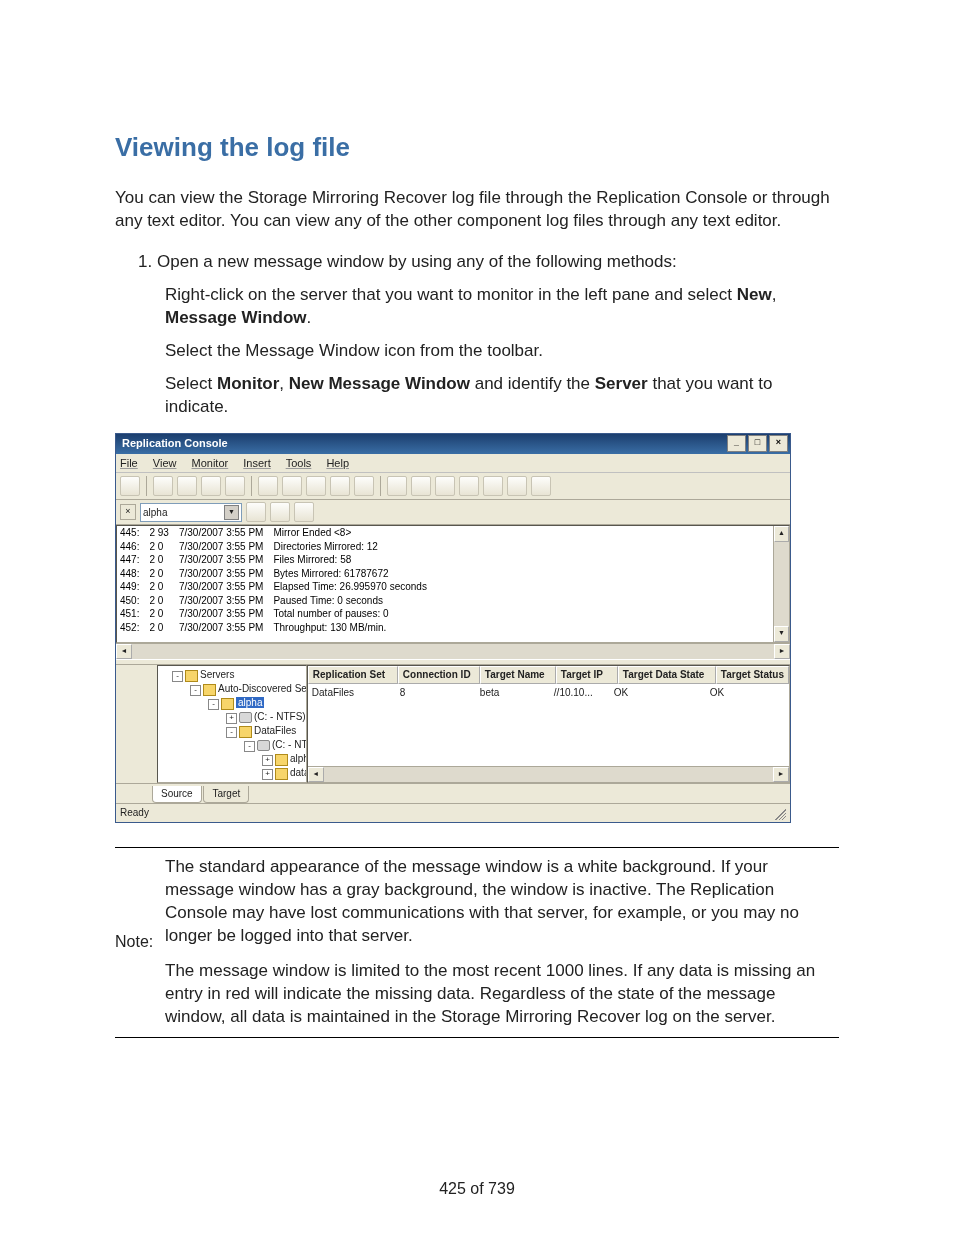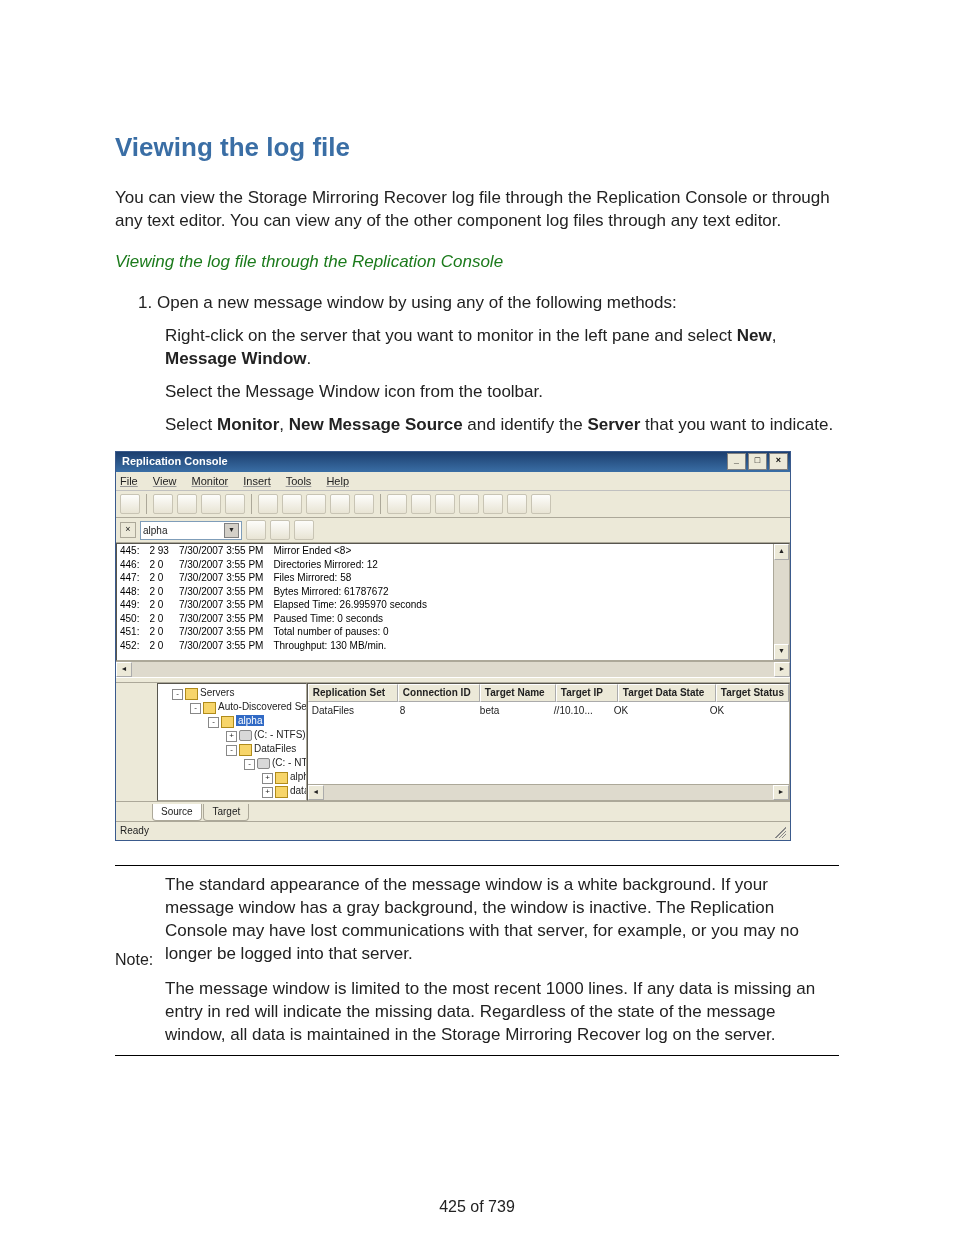--- a/index.html
+++ b/index.html
@@ -266,33 +266,32 @@
 </style>
 </head>
 <body>
 
 <div class="page">
 
   <h1 class="title">Viewing the log file</h1>
 
   <p class="lead">You can view the Storage Mirroring Recover log file through the Replication Console or through any text editor. You can view any of the other component log files through any text editor.</p>
 
-  <h2 class="sub">Viewing the log file through the Replication Console</h2>
 
   <ol class="steps">
     <li>Open a new message window by using any of the following methods:</li>
   </ol>
 
   <div class="sub-steps">
     <p>
       <span>Right-click on the server that you want to monitor in the left pane and select </span><span class="b">New</span><span>, </span><span class="b">Message Window</span><span>.</span>
     </p>
     <p>Select the Message Window icon from the toolbar.</p>
     <p>
-      <span>Select </span><span class="b">Monitor</span><span>, </span><span class="b">New Message Source</span><span> and identify the </span><span class="b">Server</span><span> that you want to indicate.</span>
+      <span>Select </span><span class="b">Monitor</span><span>, </span><span class="b">New Message Window</span><span> and identify the </span><span class="b">Server</span><span> that you want to indicate.</span>
     </p>
   </div>
 
   <div class="screenshot-wrap">
     <div class="win">
       <div class="titlebar">
         <span>Replication Console</span>
         <span class="spacer"></span>
         <span class="winbtn">_</span>
         <span class="winbtn">□</span>

